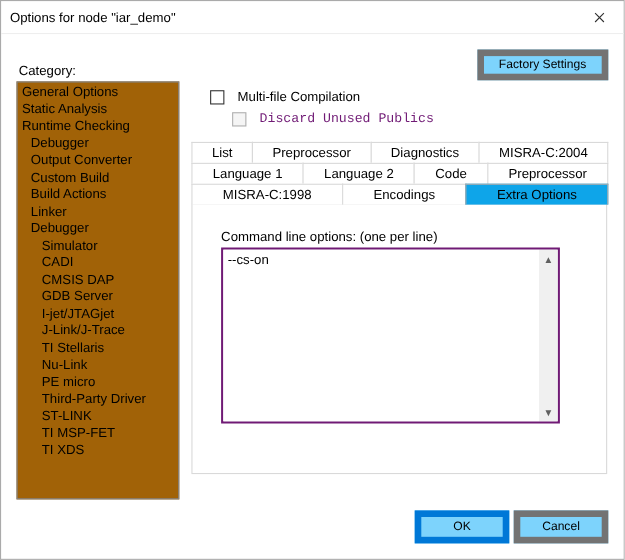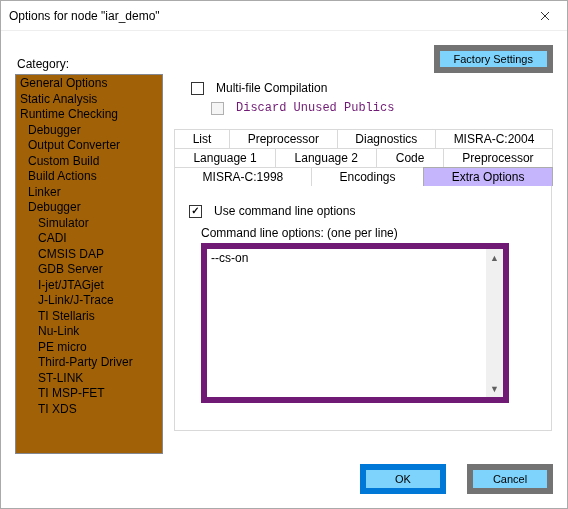--- a/index.html
+++ b/index.html
@@ -94,52 +94,52 @@
   .tab {
     border:1px solid #d9d9d9;
     border-bottom:none;
     background:#fff;
     padding:2px 8px;
     margin-right:-1px;
     position:relative; top:1px;
     text-align:center;
     cursor: default;
   }
-  .tab.active { background:#c4b5fd; border-color:#acacac; z-index:2; }
+  .tab.active { background:#0ea5e9; border-color:#acacac; z-index:2; }
   .tab-row { display:flex; width:100%; }
   .tab-row .tab { flex:1 1 auto; }
   .tab-content {
     border:1px solid #d9d9d9;
     padding:14px 14px 14px 14px;
     height:246px;
   }
   .cmd-label { margin:8px 0 3px 12px; }
   .textarea-wrap {
     margin-left:12px;
     width: 308px;
     height: 160px;
-    border:6px solid #701a75;
+    border:2px solid #701a75;
     display:flex;
   }
   .cmd-textarea {
     flex:1;
     border:none; outline:none; resize:none;
     font-family: inherit; font-size:12px;
     padding:2px 4px;
   }
   .scrollbar {
     width:17px; background:#f0f0f0;
     display:flex; flex-direction:column; justify-content:space-between;
   }
   .sb-btn {
     height:17px; display:flex; align-items:center; justify-content:center;
     color:#606060; font-size:9px;
   }
   .footer {
-    display:flex; justify-content:flex-end; gap:21px;
+    display:flex; justify-content:flex-end; gap:4px;
     padding:10px 0 8px 0;
   }
   .footer .btn { width:86px; padding:3px 0; }
 </style>
 </head>
 <body>
 
 <div class="window">
   <div class="titlebar">
     <div class="titlebar-title">Options for node "iar_demo"</div>
@@ -205,24 +205,20 @@
                 <div class="tab">Code</div>
                 <div class="tab">Preprocessor</div>
               </div>
               <div class="tab-row">
                 <div class="tab">MISRA-C:1998</div>
                 <div class="tab">Encodings</div>
                 <div class="tab active">Extra Options</div>
               </div>
             </div>
           <div class="tab-content">
-            <div class="checkbox-row" style="margin-left:0;">
-              <span class="checkbox-box checked"></span>
-              <span>Use command line options</span>
-            </div>
             <div class="cmd-label">Command line options:  (one per line)</div>
             <div class="textarea-wrap">
               <textarea class="cmd-textarea" style="">--cs-on</textarea>
               <div class="scrollbar">
                 <div class="sb-btn">▲</div>
                 <div class="sb-btn">▼</div>
               </div>
             </div>
           </div>
         </div>

